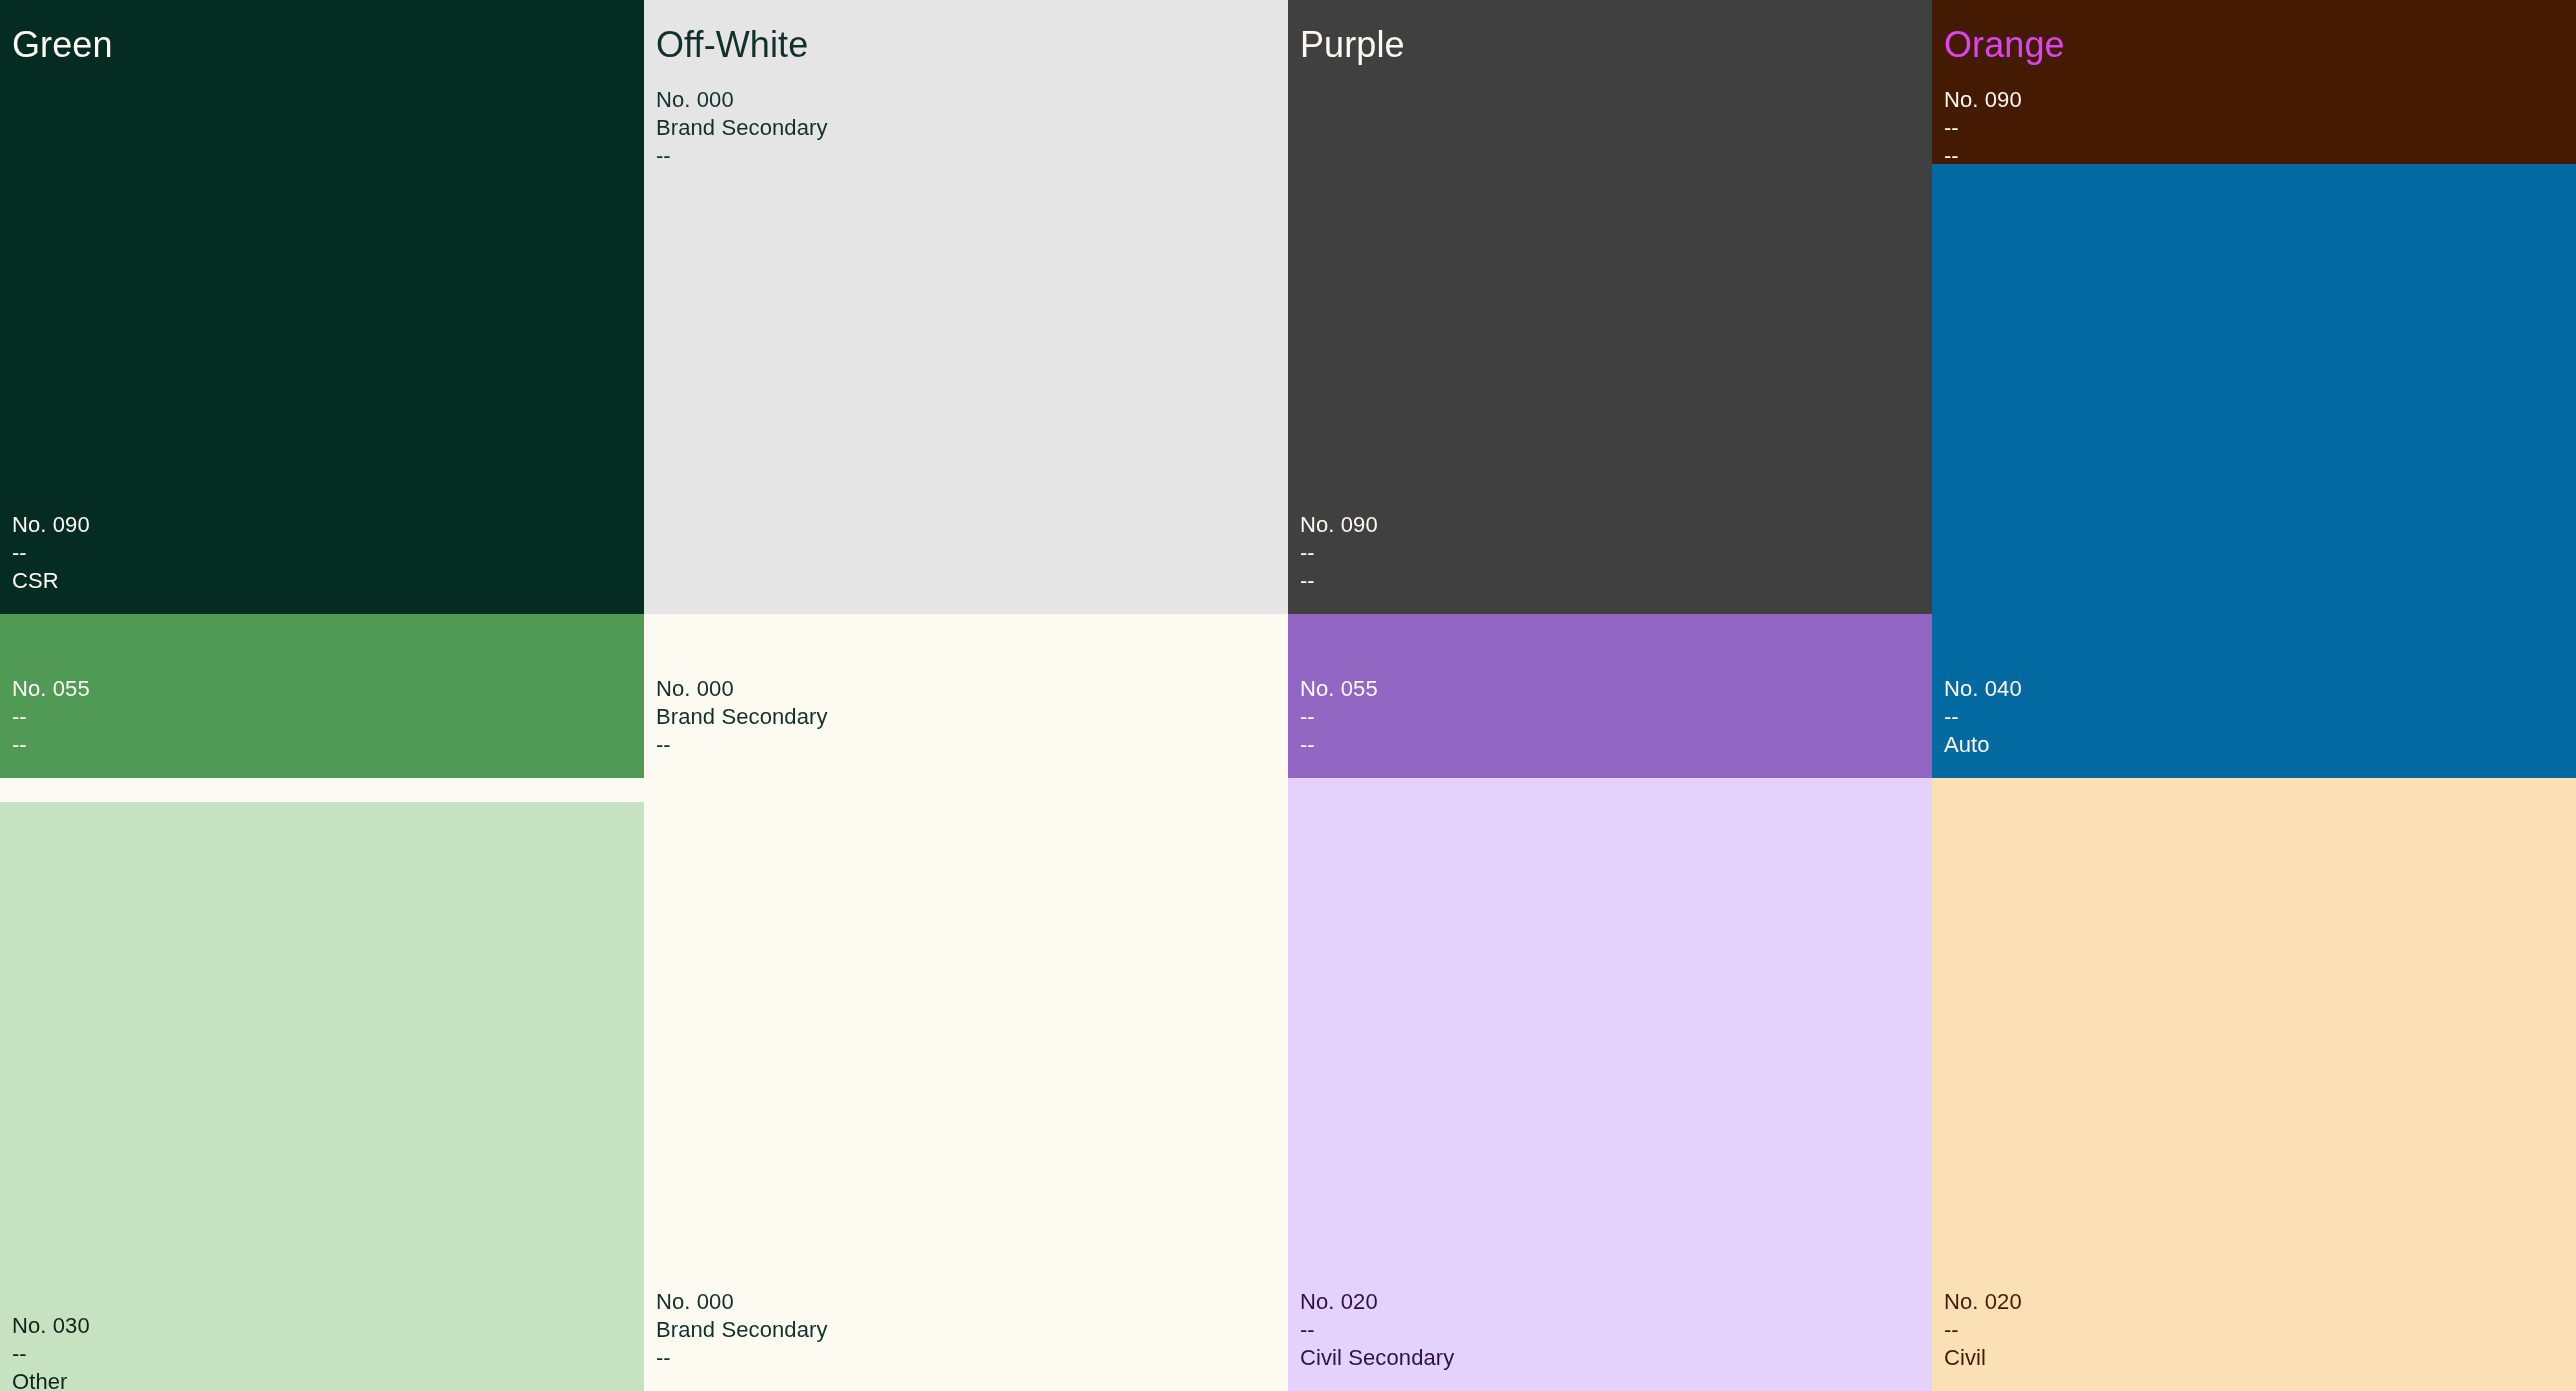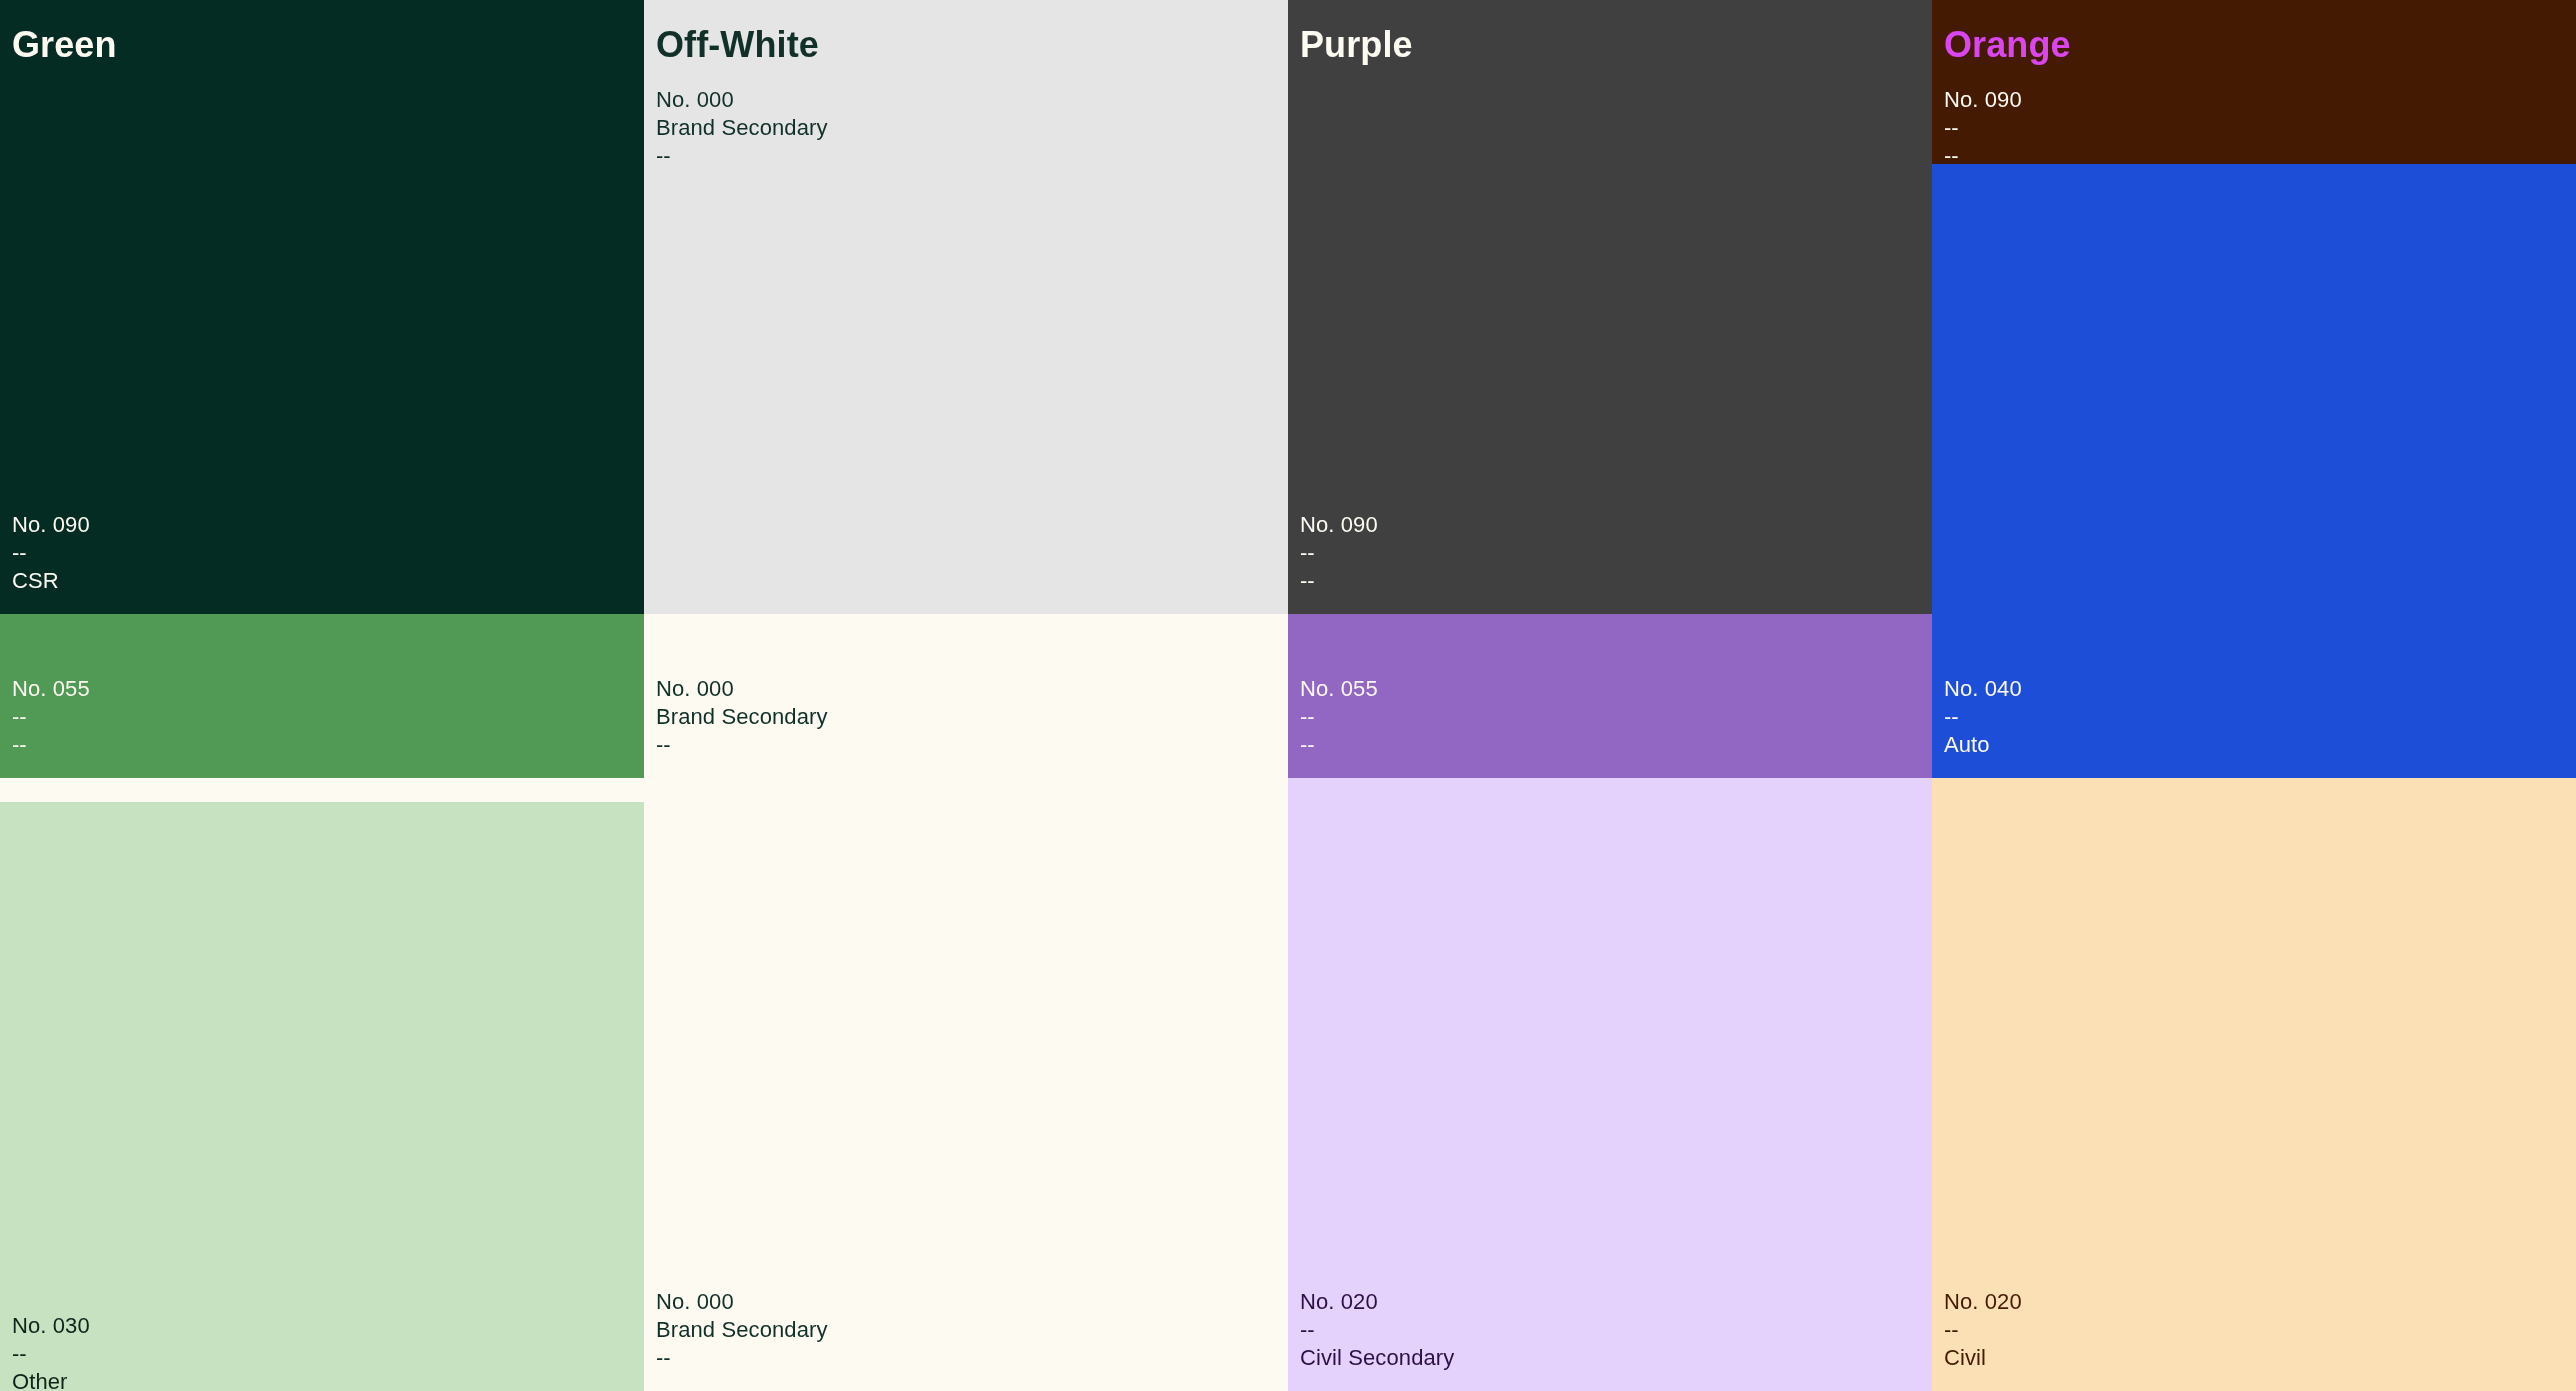--- a/index.html
+++ b/index.html
@@ -33,21 +33,21 @@
     box-sizing: border-box;
     width: 100%;
     overflow: hidden;
   }
   .swatch-title {
     position: absolute;
     left: 12px;
     top: 25.5px;
     font-size: 36px;
     line-height: 1.05;
-    font-weight: 700;
+    font-weight: 400;
     letter-spacing: 0.1px;
     white-space: nowrap;
     text-align: right;
   }
   .swatch-meta {
     position: absolute;
     left: 12px;
     bottom: 19px;
     font-size: 22px;
     line-height: 1.28;
@@ -145,21 +145,21 @@
     </div>
     <div class="palette-column">
       <div class="swatch meta-top" style="background: rgb(69, 26, 2); height: 164px; flex: 0 0 164px; color: rgb(253, 250, 242);">
         <div class="swatch-title" style="color: #d946ef;">Orange</div>
         <div class="swatch-meta">
           <span class="meta-line">No. 090</span>
           <span class="meta-line dash">--</span>
           <span class="meta-line dash">--</span>
         </div>
       </div>
-      <div class="swatch" style="background: #1d4ed8; height: 614px; flex: 0 0 614px; color: rgb(253, 250, 242);">
+      <div class="swatch" style="background: #0369a1; height: 614px; flex: 0 0 614px; color: rgb(253, 250, 242);">
         <div class="swatch-meta">
           <span class="meta-line">No. 040</span>
           <span class="meta-line dash">--</span>
           <span class="meta-line">Auto</span>
         </div>
       </div>
       <div class="swatch" style="background: rgb(251, 224, 181); height: 613px; flex: 0 0 613px; color: rgb(69, 26, 2);">
         <div class="swatch-meta">
           <span class="meta-line">No. 020</span>
           <span class="meta-line dash">--</span>

